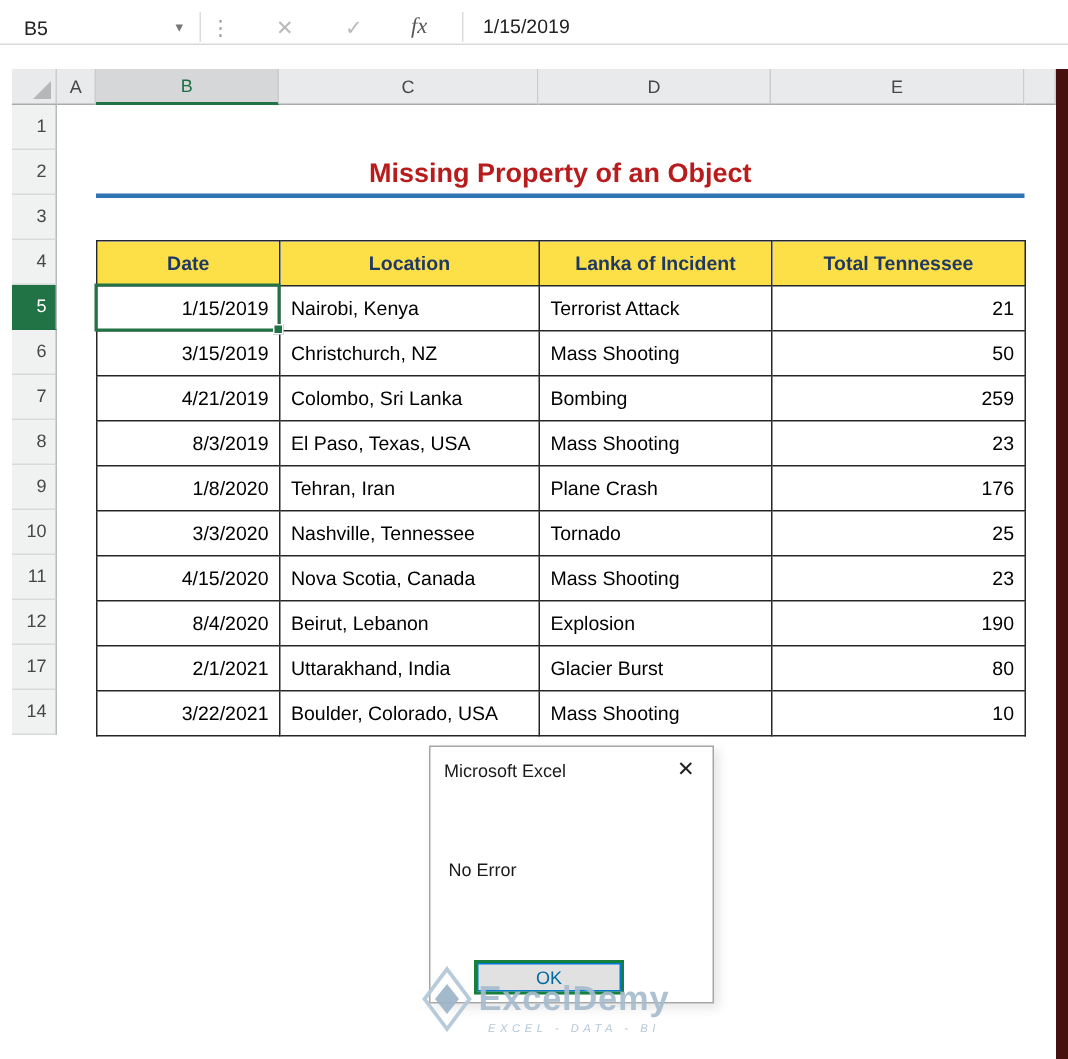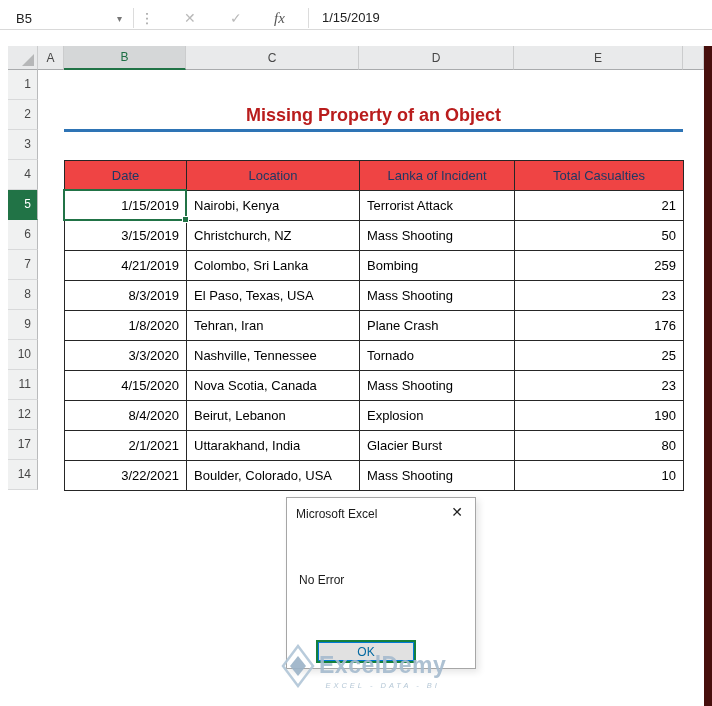--- a/index.html
+++ b/index.html
@@ -42,21 +42,21 @@
   .row-headers .row-h:nth-child(5) { background:#217346; color:#fff; border-bottom-color:#217346; }
 
   
   .sheet-title { position:absolute; left:64px; top:100px; width:619px; height:30px; line-height:30px; text-align:center;
     font-size:18px; font-weight:bold; color:#b91c1c; }
   .title-underline { position:absolute; left:64px; top:129px; width:619px; height:3px; background:#2e74b5; }
 
   
   .data-table { position:absolute; left:64px; top:160px; width:619px; border-collapse:collapse; table-layout:fixed; }
   .data-table th, .data-table td { border:1px solid #262626; height:30px; font-size:13px; padding:0 7px; white-space:nowrap; overflow:hidden; }
-  .data-table thead th { background:#ef4444; color:#1f3864; font-weight:normal; text-align:center; }
+  .data-table thead th { background:#fde047; color:#1f3864; font-weight:bold; text-align:center; }
   .c-date { text-align:right; }
   .c-loc, .c-inc { text-align:left; }
   .c-cas { text-align:right; }
 
   
   .selection { position:absolute; left:63px; top:189px; width:124px; height:32px; border:2px solid #217346; z-index:3; pointer-events:none; }
   .fill-handle { position:absolute; right:-4px; bottom:-4px; width:7px; height:7px; background:#217346; border:1px solid #fff; pointer-events:auto; }
 
   
   .dialog { position:absolute; left:286px; top:497px; width:190px; height:172px; background:#fff; border:1px solid #a6a6a6;
@@ -147,21 +147,21 @@
       <col style="width:122px">
         <col style="width:173px">
         <col style="width:155px">
         <col style="width:169px">
     </colgroup>
     <thead>
       <tr>
         <th>Date</th>
         <th>Location</th>
         <th>Lanka of Incident</th>
-        <th>Total Casualties</th>
+        <th>Total Tennessee</th>
       </tr>
     </thead>
     <tbody>
 
         <tr>
           <td class="c-date">1/15/2019</td>
           <td class="c-loc">Nairobi, Kenya</td>
           <td class="c-inc">Terrorist Attack</td>
           <td class="c-cas">21</td>
         </tr>

